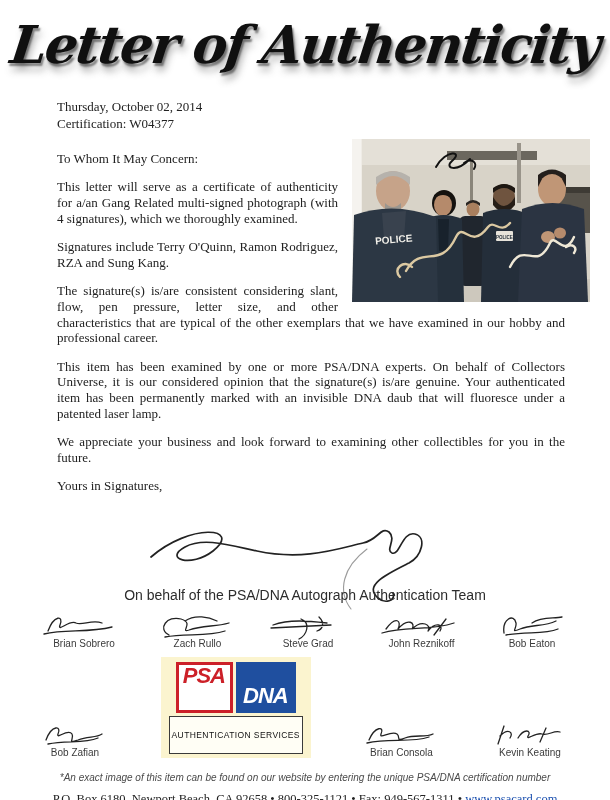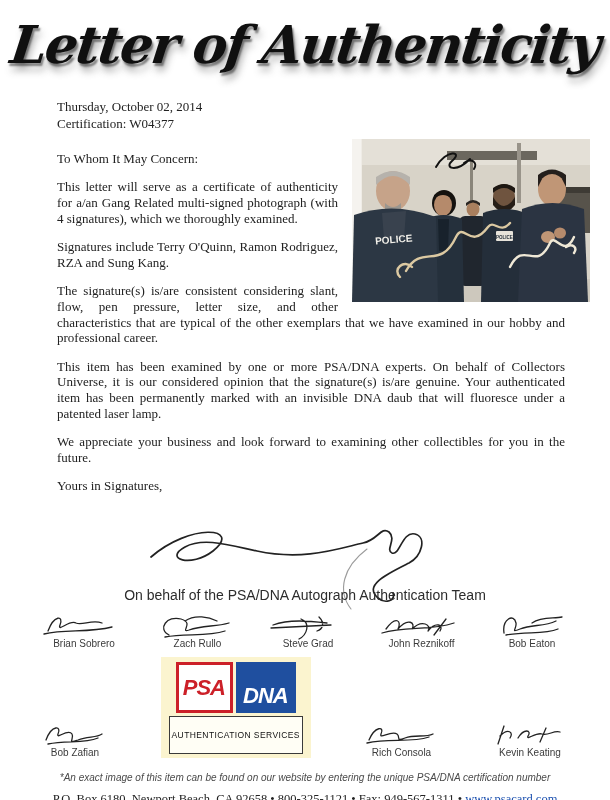--- a/index.html
+++ b/index.html
@@ -42,21 +42,21 @@
   .sig-name{font-family:"Liberation Sans",sans-serif;font-size:10px;color:#3b3b3b;margin-top:-3px;}
   
   .logo{
     background:#fbf4cf;padding:5px 8px 4px 8px;margin:0 4px;
     font-family:"Liberation Sans",sans-serif;text-align:center;
   }
   .logo-top{display:flex;justify-content:center;}
   .logo-psa{
     border:3px solid #cc2028;background:#fff;color:#cc2028;
     font-weight:bold;font-style:italic;font-size:22px;line-height:1;
-    padding:12px 5px 3px 4px;letter-spacing:-1px;
+    padding:0 5px 3px 4px;letter-spacing:-1px;
   }
   .logo-dna{
     border:3px solid #1f4f9f;background:#1f4f9f;color:#ffffff;
     font-weight:bold;font-style:italic;font-size:22px;line-height:1;
     padding:20px 5px 3px 4px;letter-spacing:-1px;margin-left:3px;
   }
   .logo-sub{
     border:1px solid #3a3a3a;background:#fffef5;color:#111;
     font-size:8.5px;letter-spacing:.4px;margin-top:3px;padding:13px 2px;white-space:nowrap;
   }
@@ -209,21 +209,21 @@
       <div class="logo-top">
         <span class="logo-psa">PSA</span>
         <span class="logo-dna">DNA</span>
       </div>
       <div class="logo-sub">AUTHENTICATION SERVICES</div>
     </div>
     <div class="sig-item">
       <svg width="84" height="30" viewBox="0 0 84 30">
         <path class="sigstroke" stroke-width="1.3" d="M10,20 C16,6 26,6 22,14 C20,20 32,10 38,14 C42,17 36,22 46,18 C56,14 66,18 74,14 M8,23 C30,18 52,23 70,17"></path>
       </svg>
-      <div class="sig-name">Rich Consola</div>
+      <div class="sig-name">Brian Consola</div>
     </div>
     <div class="sig-item">
       <svg width="84" height="30" viewBox="0 0 84 30">
         <path class="sigstroke" stroke-width="1.3" d="M10,24 L16,6 M12,16 C20,8 26,12 22,18 M30,18 C36,8 44,10 40,16 C38,21 48,12 54,14 C60,16 66,10 72,12 M58,8 L52,22"></path>
       </svg>
       <div class="sig-name">Kevin Keating</div>
     </div>
   </div>
 
   <div class="footnote">*An exact image of this item can be found on our website by entering the unique PSA/DNA certification number</div>

